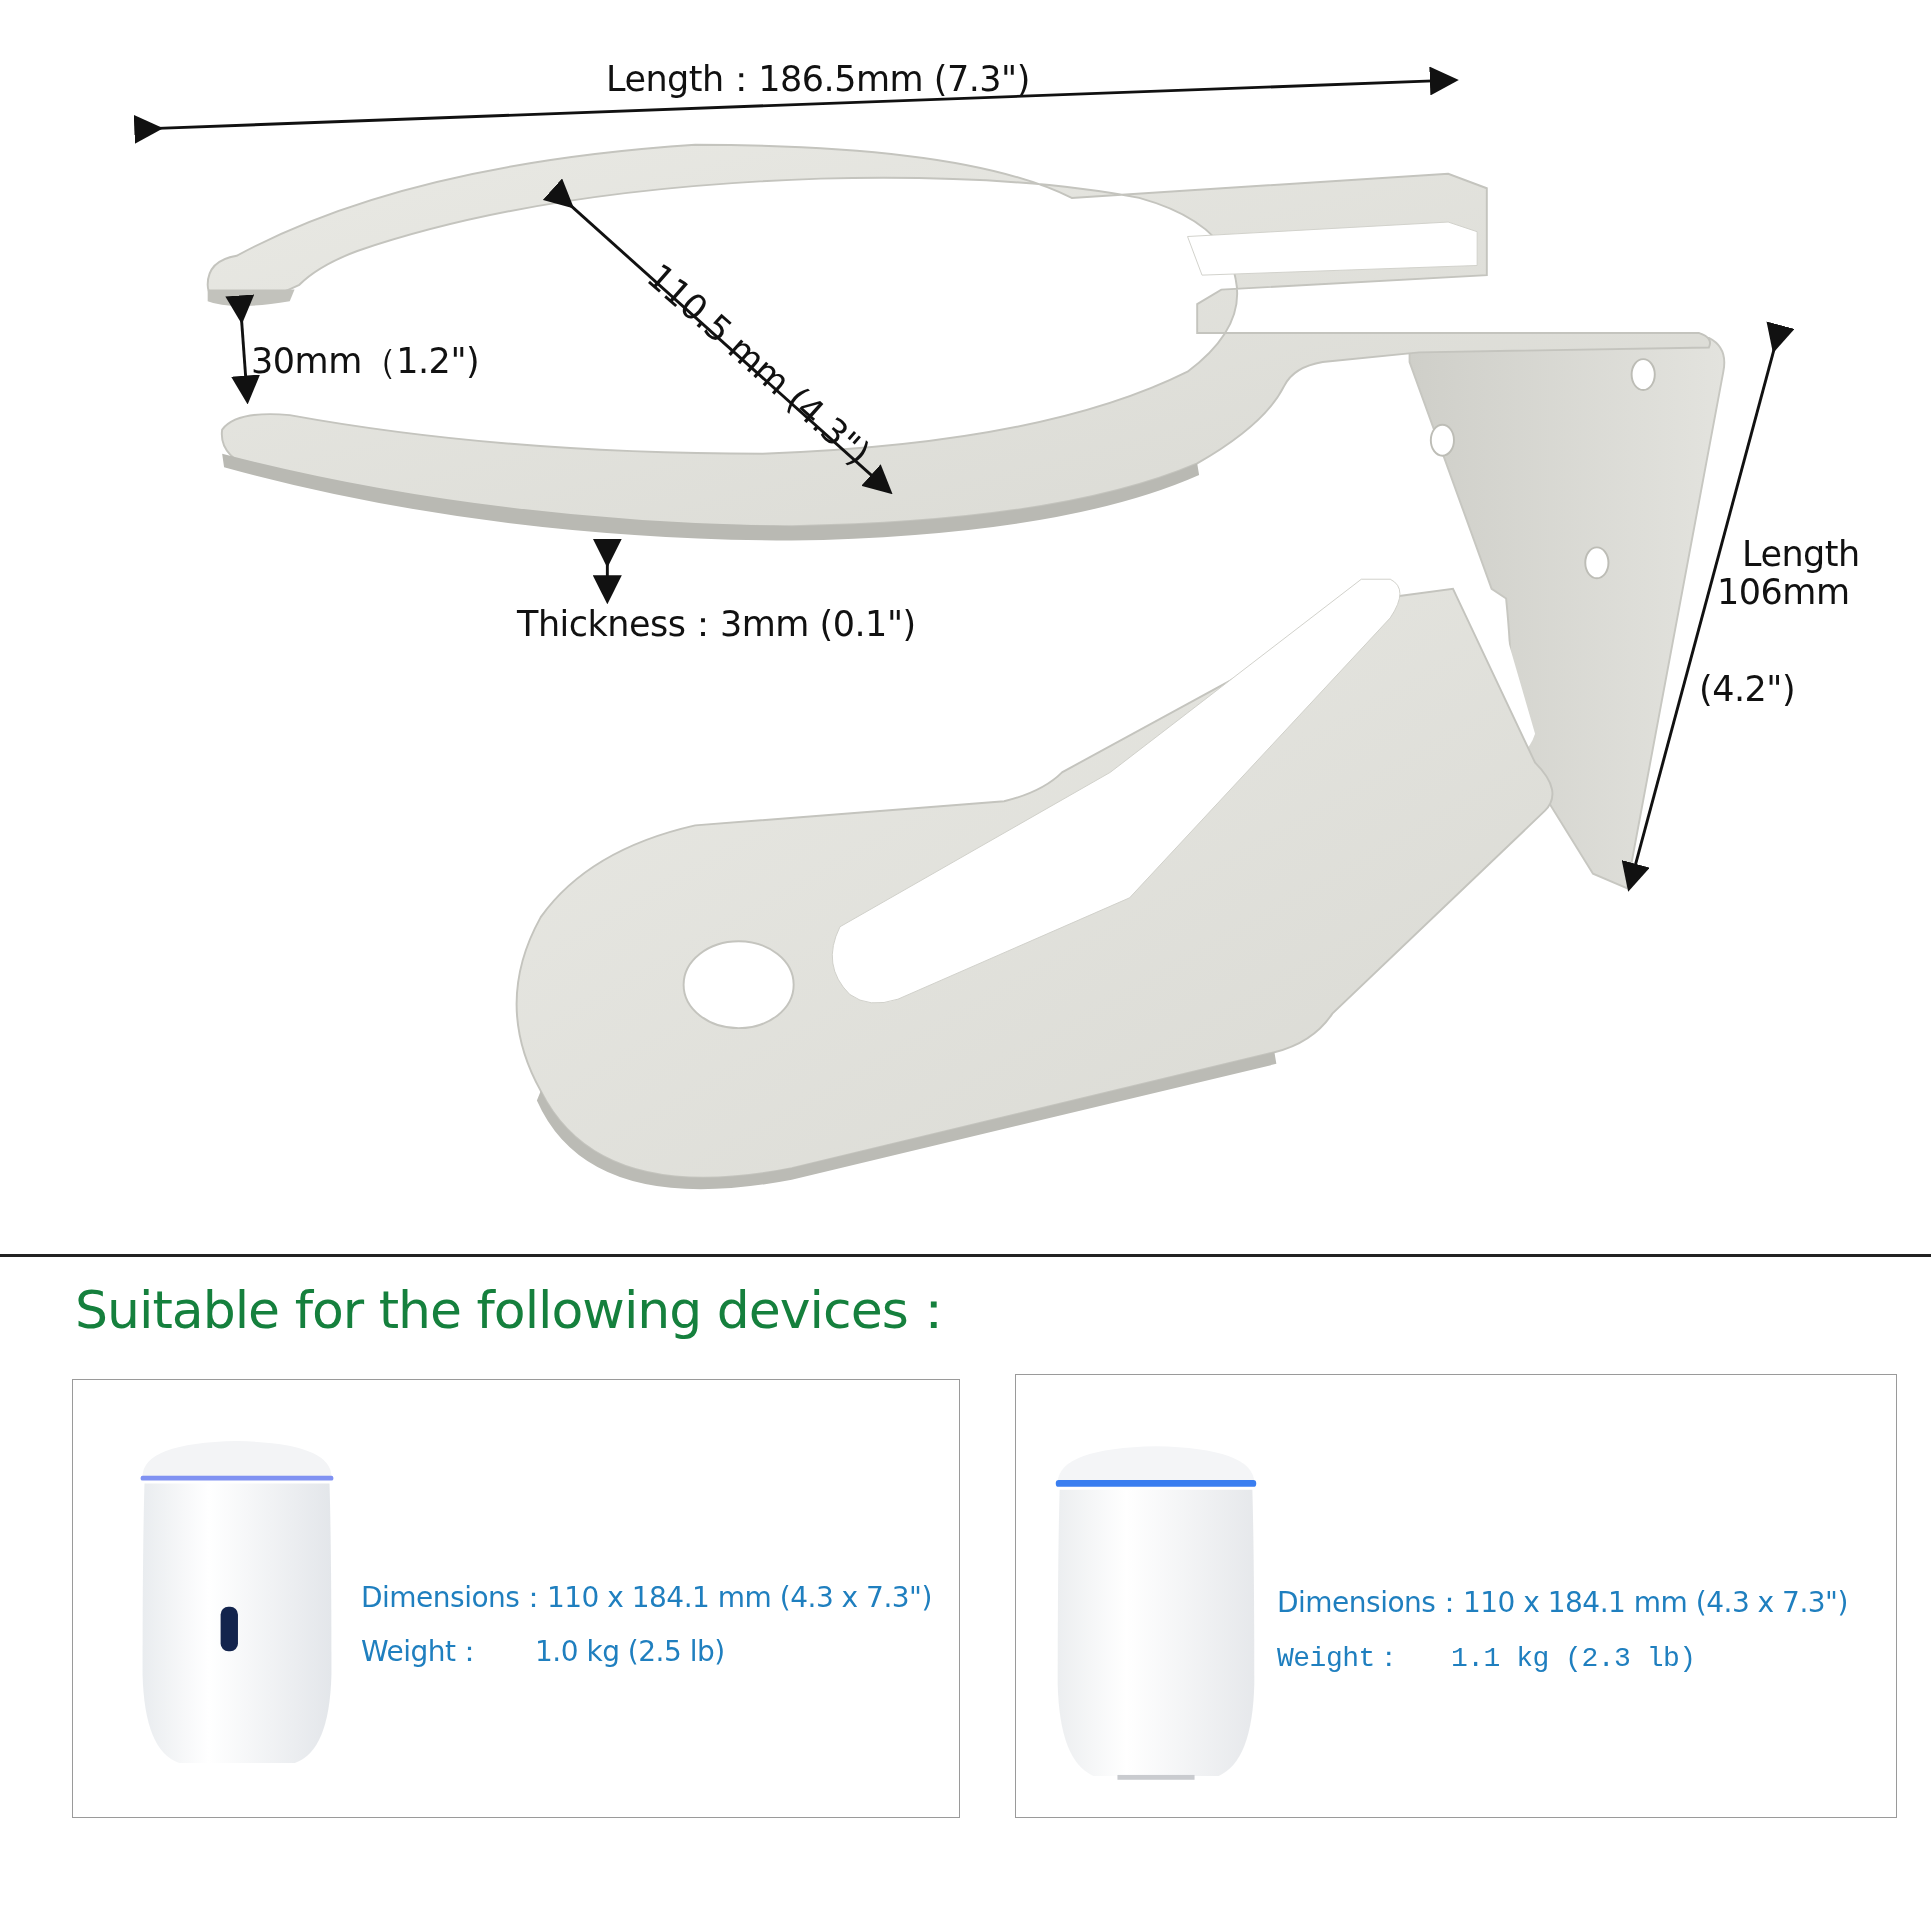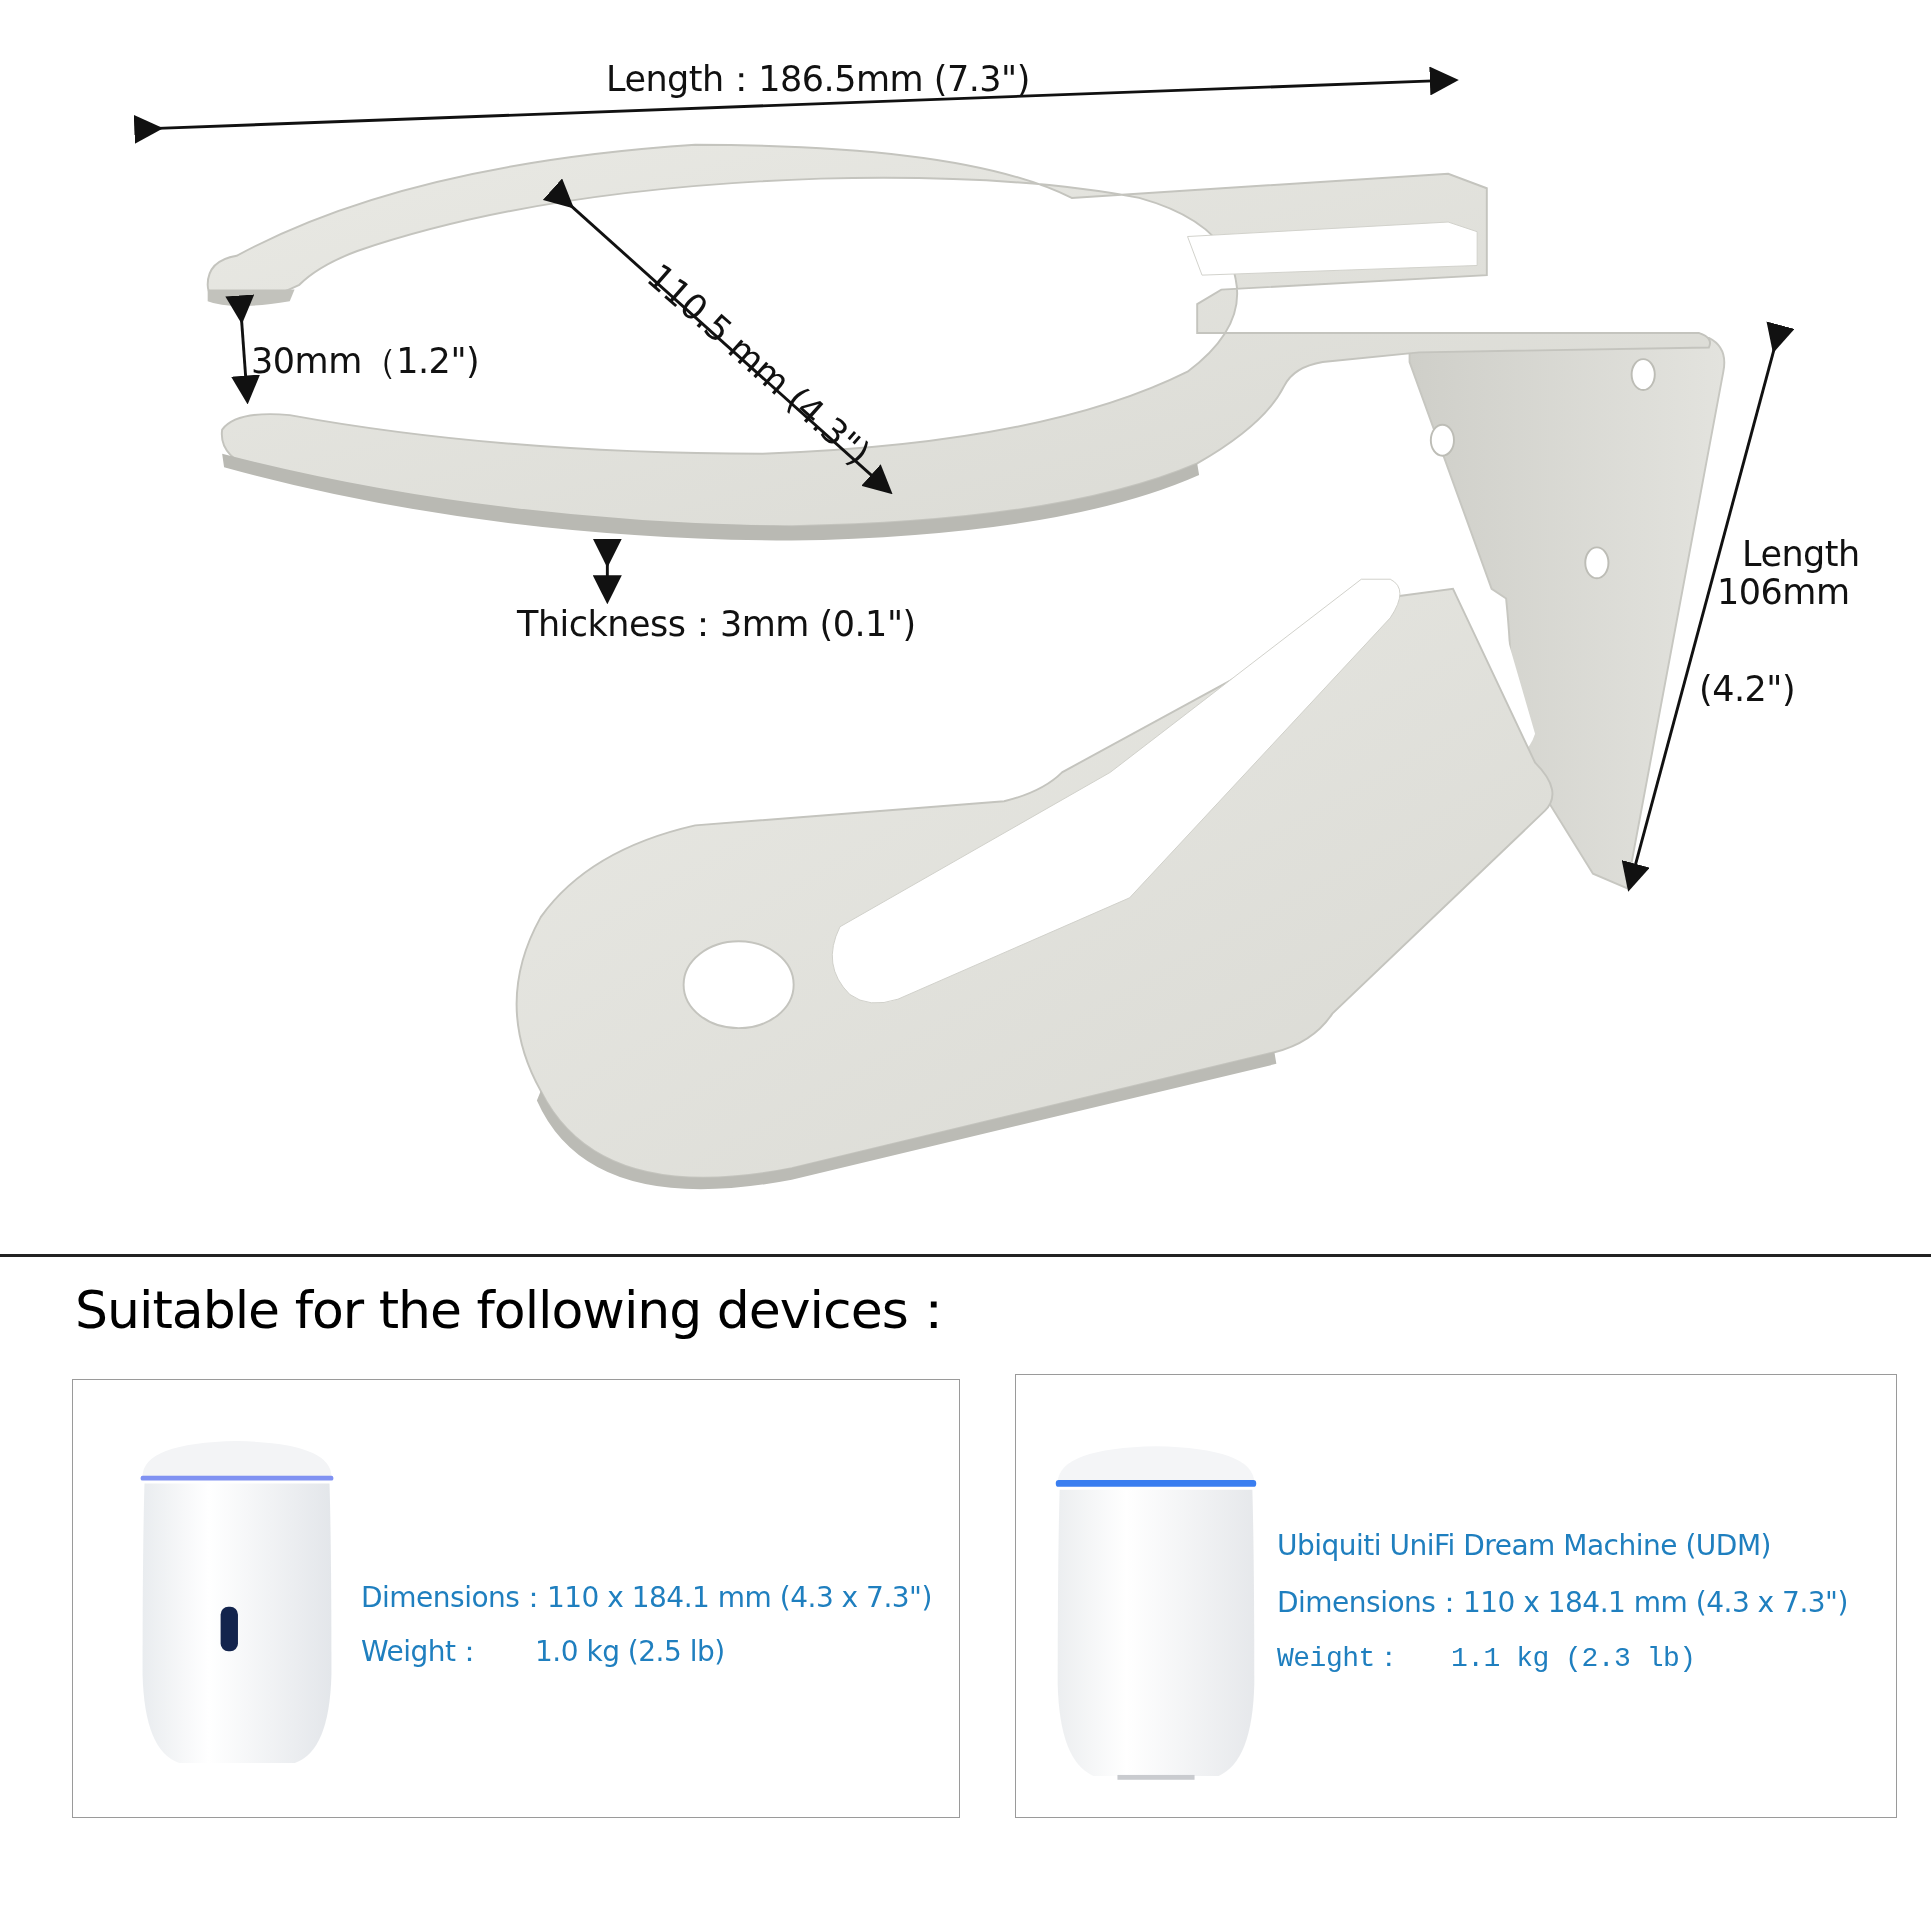--- a/index.html
+++ b/index.html
@@ -1,20 +1,20 @@
 <!DOCTYPE html>
 <html><head>
 <meta charset="utf-8">
 <style>
   html, body { margin:0; padding:0; background:#ffffff; }
   body { width:1931px; height:1931px; position:relative; overflow:hidden; font-family:"Liberation Sans", sans-serif; }
   .dim-label { position:absolute; color:#111; font-family:"DejaVu Sans", sans-serif; font-size:35px; white-space:nowrap; letter-spacing:-0.5px; }
   svg.draw { position:absolute; left:0; top:0; }
   .separator { position:absolute; left:0; top:1254px; width:1931px; height:2.9px; background:#222; }
-  .heading { position:absolute; left:75px; top:1276px; font-family:"DejaVu Sans", sans-serif; font-size:52px; color:#000000; letter-spacing:-1px; white-space:nowrap; }
+  .heading { position:absolute; left:75px; top:1276px; font-family:"DejaVu Sans", sans-serif; font-size:52px; color:#15803d; letter-spacing:-1px; white-space:nowrap; }
   .card { position:absolute; border:1.9px solid #9a9a9a; background:#fff; box-sizing:border-box; }
   .card .spec { position:absolute; font-family:"DejaVu Sans", sans-serif; font-size:28px; color:#1f7fbf; white-space:nowrap; letter-spacing:-0.5px; }
   .spec .val { margin-left:0;text-align:right; }
   .device { position:absolute; }
 </style>
 </head>
 <body>
 
 <svg class="draw" width="1931" height="1255" viewBox="0 0 2000 1300">
   <defs>
@@ -107,21 +107,20 @@
         <stop offset="0" stop-color="#eceef0"></stop>
         <stop offset="0.35" stop-color="#ffffff"></stop>
         <stop offset="1" stop-color="#e6e8eb"></stop>
       </linearGradient>
     </defs>
     <path d="M8 40 Q10 5 110 3 Q210 5 212 40 Z" fill="#f4f5f7"></path>
     <rect x="6" y="38" width="208" height="7" rx="3" fill="#3a7ef0"></rect>
     <path d="M10 48 L210 48 Q212 120 212 250 Q210 330 175 345 L45 345 Q10 330 8 250 Q8 120 10 48 Z" fill="url(#bodyB)"></path>
     <rect x="70" y="344" width="80" height="5" fill="#c9cbcf"></rect>
   </svg>
-  <div class="spec" style="left:261px; top:154px;">Ubiquiti UniFi Dream Machine (UDM)</div>
   <div class="spec" style="left:261px; top:209px;">
     <span>Dimensions：</span><span class="val">110 x 184.1 mm (4.3 x 7.3")</span>
   </div>
   <div class="spec" style="left:261px; top:263px;font-family:Liberation Mono, monospace;">
     <span style="display:inline-block; width:174px;">Weight：</span><span class="val">1.1 kg (2.3 lb)</span>
   </div>
 </div>
 
 
 </body></html>

